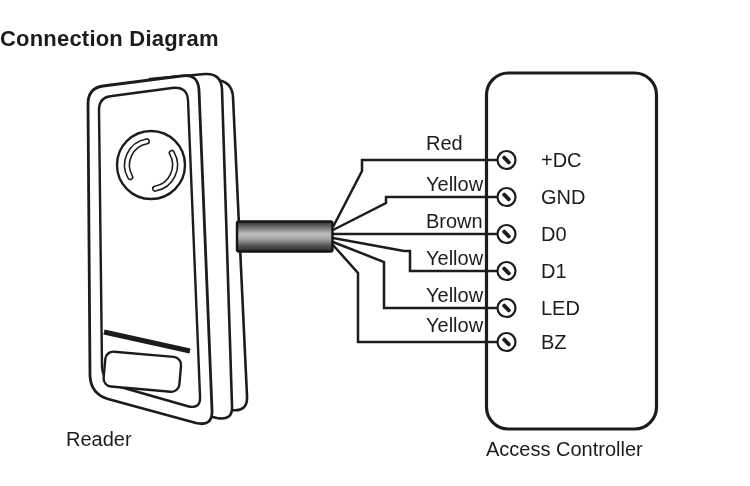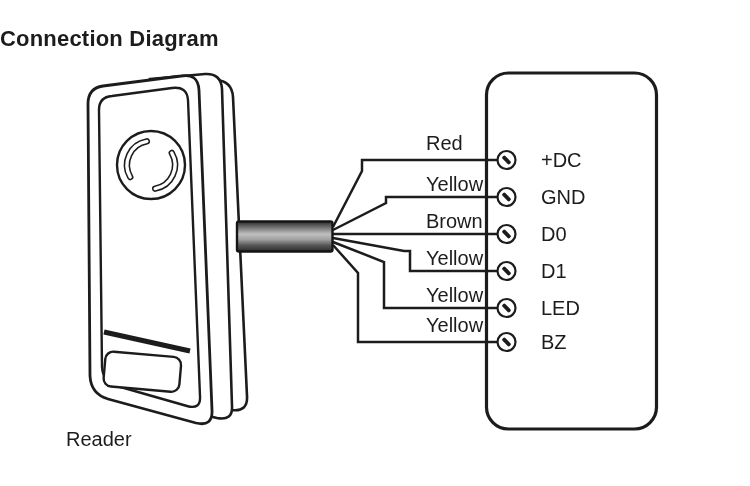--- a/index.html
+++ b/index.html
@@ -110,14 +110,15 @@
   <div class="lbl wire-lbl" style="top:314px">Yellow</div>
 
   <div class="lbl term-lbl" style="top:149px">+DC</div>
   <div class="lbl term-lbl" style="top:186px">GND</div>
   <div class="lbl term-lbl" style="top:223px">D0</div>
   <div class="lbl term-lbl" style="top:260px">D1</div>
   <div class="lbl term-lbl" style="top:297px">LED</div>
   <div class="lbl term-lbl" style="top:331px">BZ</div>
 
   <div class="lbl dev-lbl" style="left:66px;top:428px;width:160px">Reader</div>
+  <div class="lbl dev-lbl" style="left:486px;top:438px;width:171px">Access Controller</div>
 
 </div>
 
 </body></html>

